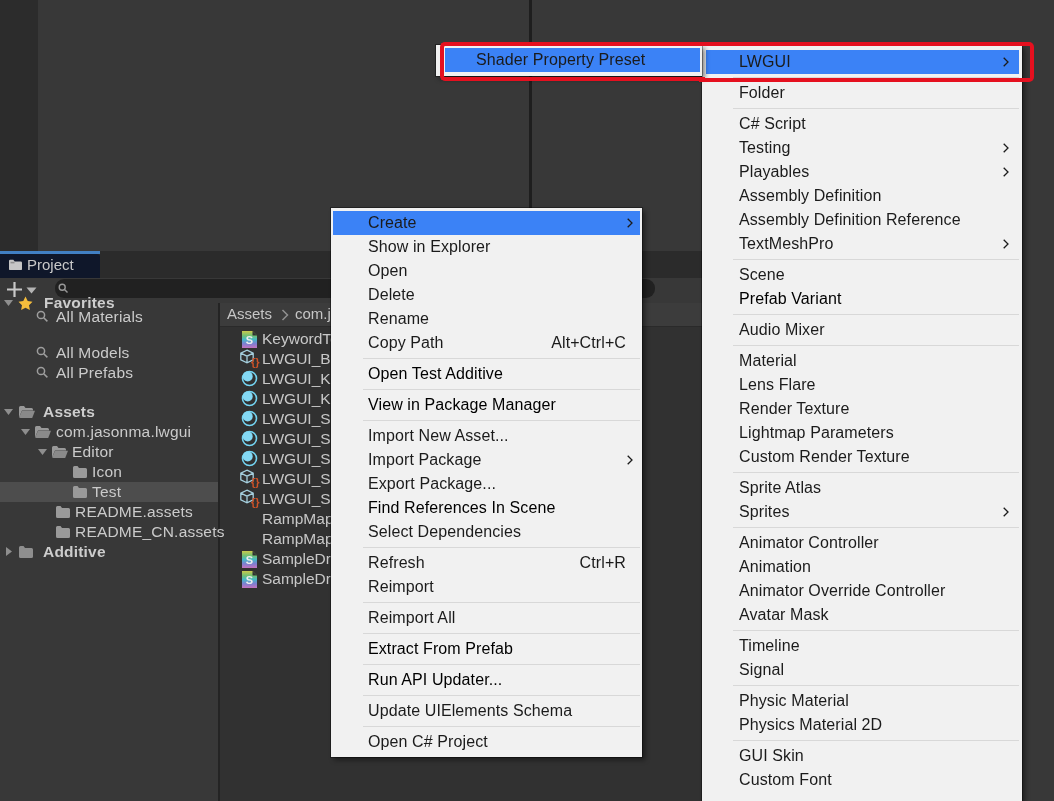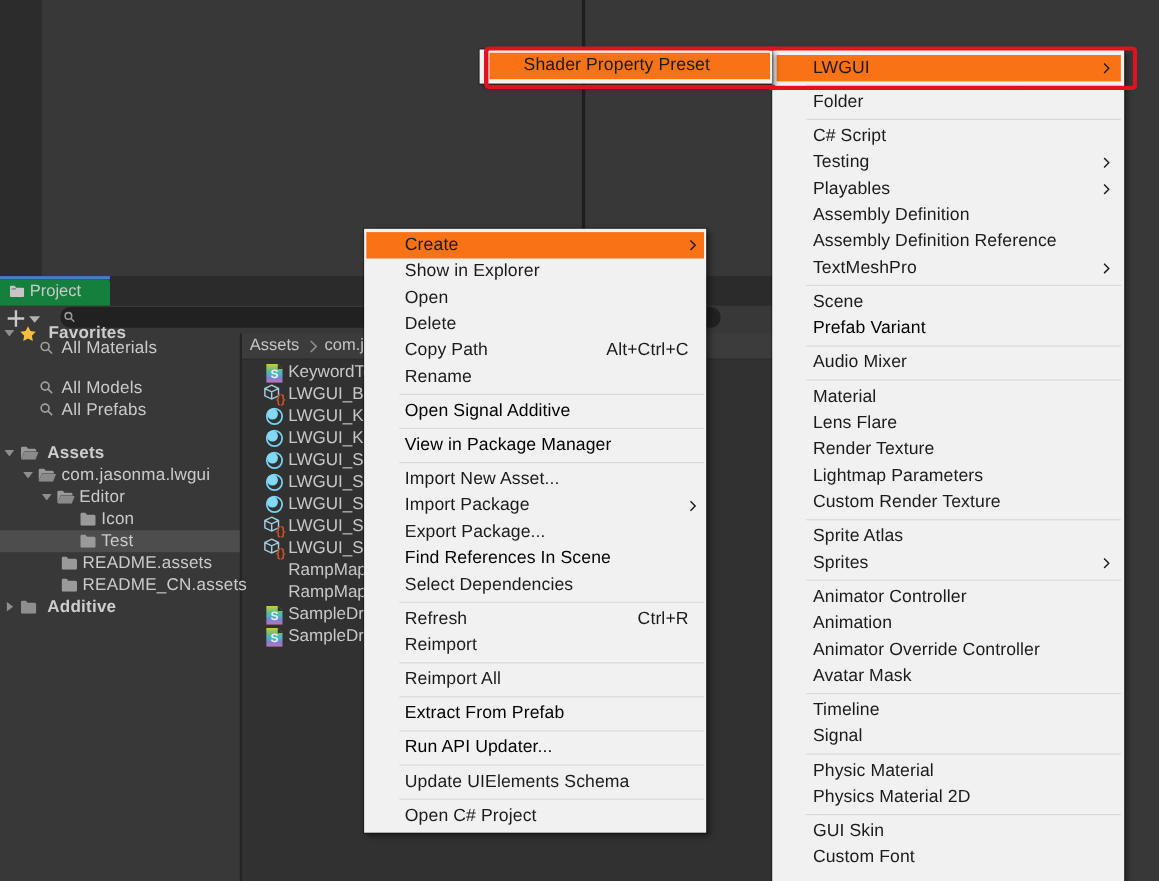--- a/index.html
+++ b/index.html
@@ -5,21 +5,21 @@
 * { margin:0; padding:0; box-sizing:border-box; }
 html,body { width:1054px; height:801px; overflow:hidden; }
 body { position:relative; background:#383838; font-family:"Liberation Sans", sans-serif; }
 .abs { position:absolute; }
 
 
 #leftstrip { left:0; top:0; width:38px; height:253px; background:#2C2C2C; }
 #scenevline { left:529px; top:0; width:3px; height:208px; background:#1E1E1E; }
 #tabbar { left:0; top:251px; width:1022px; height:27px; background:#2B2B2B; }
 #tabblue { left:0; top:251px; width:100px; height:3px; background:#4180C4; }
-#tab { left:0; top:254px; width:100px; height:24px; background:#15803d; border-radius:0 3px 0 0; }
+#tab { left:0; top:254px; width:100px; height:24px; background:#0f172a; border-radius:0 3px 0 0; }
 #tab .lbl { position:absolute; left:27px; top:2px; font-size:15px; color:#C9C9C9; }
 #toolbar { left:0; top:278px; width:1022px; height:25px; background:#383838; }
 #searchbox { left:55px; top:279px; width:600px; height:19px; background:#212121; border-radius:9px; }
 #content { left:0; top:303px; width:1022px; height:498px; background:#383838; }
 #rightcontent { left:220px; top:303px; width:502px; height:498px; background:#313131; }
 #divider { left:218px; top:303px; width:2px; height:498px; background:#242424; }
 #crumbbar { left:220px; top:303px; width:500px; height:24px; background:#3C3C3C; border-bottom:1px solid #2A2A2A; }
 #crumbbar .t1 { position:absolute; left:7px; top:2px; font-size:15px; color:#C6C6C6; }
 #crumbbar .t2 { position:absolute; left:75px; top:2px; font-size:15px; color:#C6C6C6; }
 
@@ -27,21 +27,21 @@
 .trow b { font-weight:bold; color:#CDCDCD; }
 .trow svg, .frow svg { position:absolute; }
 #selrow { left:0; top:482px; width:219px; height:20px; background:#4D4D4D; }
 
 .frow { position:absolute; left:220px; width:480px; height:20px; line-height:20px; font-size:15.5px; color:#C8C8C8; white-space:nowrap; }
 .frow .nm { position:absolute; left:42px; }
 
 
 .menu { position:absolute; background:#F1F1F1; box-shadow:0 0 0 1px rgba(0,0,0,0.35), 3px 3px 5px rgba(0,0,0,0.45); padding:3px 2px; }
 .mi { position:relative; height:24px; line-height:23px; padding:0 14px 0 35px; font-size:16px; letter-spacing:0.1px; color:#1B1B1B; white-space:nowrap; }
-.mi.hl { background:#f97316; }
+.mi.hl { background:#3b82f6; }
 .mi.dis { color:#000000; }
 .mi .sc { float:right; }
 .mi svg.arr { position:absolute; right:8px; top:7px; }
 .sep { height:1px; background:#D8D8D8; margin:3px 0px 3px 30px; }
 
 #createmenu { left:331px; top:208px; width:311px; }
 #rightmenu { left:702px; top:45px; width:320px; height:756px; overflow:hidden; padding:5px 3px 3px 4px; }
 #rightmenu .mi { padding-left:33px; }
 #rightmenu .sep { margin-left:27px; }
 #rightmenu svg.arr { right:10px; }
@@ -283,24 +283,24 @@
   <span class="nm">SampleDraw</span>
 </div>
 
 <div class="menu" id="createmenu">
   <div class="mi hl">Create<svg class="arr" width="6" height="10" viewBox="0 0 6 10">
         <path d="M0.7 0.7 L5 5 L0.7 9.3" fill="none" stroke="#1B1B1B" stroke-width="1.3"></path>
       </svg></div>
   <div class="mi">Show in Explorer</div>
   <div class="mi">Open</div>
   <div class="mi">Delete</div>
+  <div class="mi">Rename</div>
   <div class="mi">Copy Path<span class="sc">Alt+Ctrl+C</span></div>
-  <div class="mi">Rename</div>
-  <div class="sep"></div>
-  <div class="mi dis">Open Signal Additive</div>
+  <div class="sep"></div>
+  <div class="mi dis">Open Test Additive</div>
   <div class="sep"></div>
   <div class="mi dis">View in Package Manager</div>
   <div class="sep"></div>
   <div class="mi">Import New Asset...</div>
   <div class="mi">Import Package<svg class="arr" width="6" height="10" viewBox="0 0 6 10">
         <path d="M0.7 0.7 L5 5 L0.7 9.3" fill="none" stroke="#1B1B1B" stroke-width="1.3"></path>
       </svg></div>
   <div class="mi">Export Package...</div>
   <div class="mi dis">Find References In Scene</div>
   <div class="mi">Select Dependencies</div>

